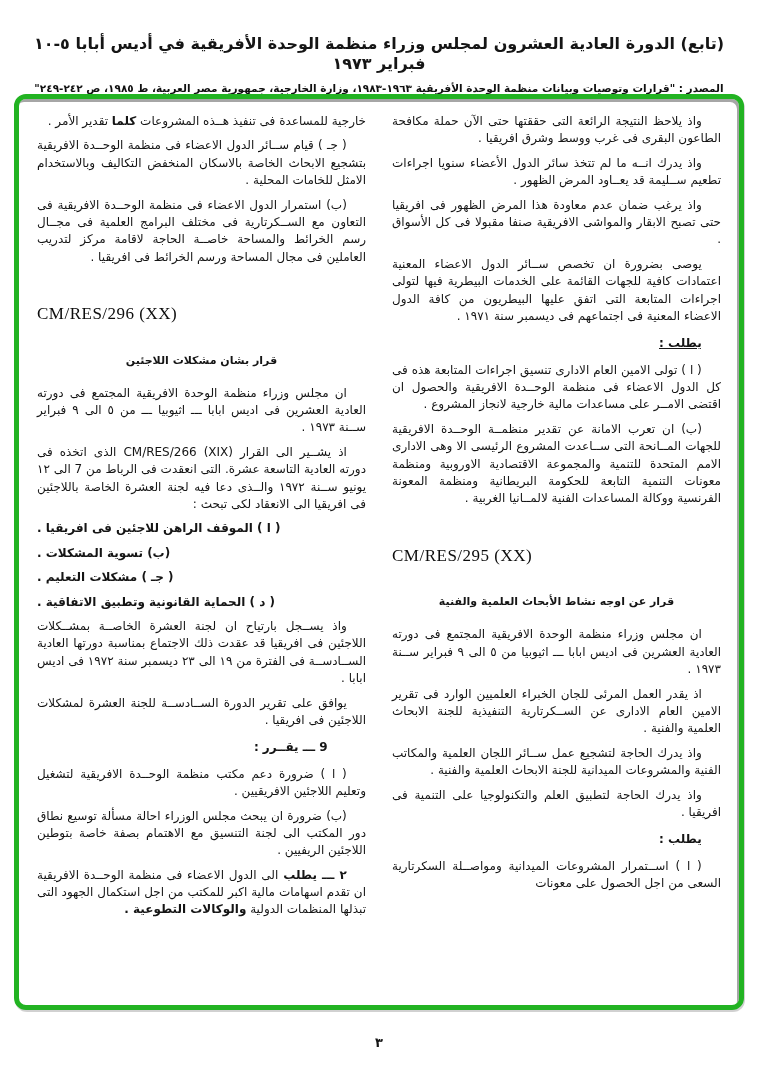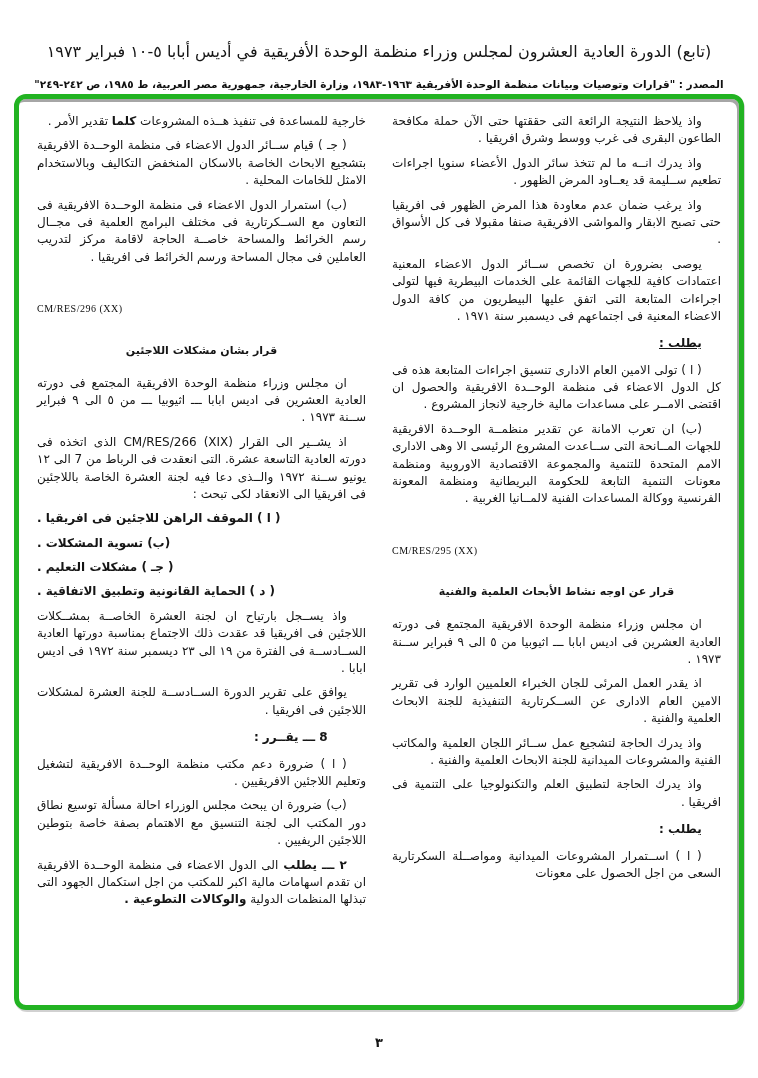--- a/index.html
+++ b/index.html
@@ -3,21 +3,21 @@
 <meta charset="utf-8">
 <style>
   html,body{margin:0;padding:0;}
   body{
     width:758px;height:1078px;position:relative;background:#ffffff;
     font-family:"DejaVu Sans",sans-serif;color:#151515;overflow:hidden;
   }
   
   .hdr{direction:rtl;text-align:center;padding-top:26px;}
   .hdr .title{
-    font-weight:normal;font-size:16px;line-height:1.25;margin:16px 28px;
+    font-weight:bold;font-size:16px;line-height:1.25;margin:8px 28px;
     letter-spacing:0;
   }
   .hdr .source{
     font-weight:bold;font-size:10.5px;margin:8px 24px 0;color:#101010;
   }
   
   .frame{
     position:absolute;left:14px;right:14px;top:94px;height:916px;
     border:5px solid #22b322;border-radius:12px;
     box-shadow:inset -2px 3px 0 rgba(0,0,0,0.35), 1px 2px 0 rgba(0,0,0,0.18);
@@ -35,21 +35,21 @@
   .li  {text-indent:1.6em;text-align:left;margin:3px 0 7px;font-weight:bold;}
   .label,.label_u,.num{font-weight:bold;text-indent:1.6em;margin:10px 0 9px;}
   .label_u{text-decoration:underline;}
   .num {text-indent:3.2em;}
   .h{
     font-weight:bold;text-align:center;text-indent:0;
     margin:2px 0 16px;font-size:11px;
   }
   .res{
     direction:ltr;text-align:left;text-indent:0;
-    font-family:"Liberation Serif",serif;font-size:10px;letter-spacing:0.5px;
+    font-family:"Liberation Serif",serif;font-size:17px;letter-spacing:0.5px;
     margin:36px 0 26px;color:#0d0d0d;
   }
   .b{font-weight:bold;}
   
   .pageno{
     position:absolute;bottom:28px;left:0;right:0;text-align:center;
     font-size:13px;font-weight:bold;direction:rtl;
   }
 </style>
 </head>
@@ -86,21 +86,21 @@
         <div class="blk res"><span>CM/RES/296 (XX)</span></div>
         <div class="blk h"><span>قرار بشان مشكلات اللاجئين</span></div>
         <div class="blk p"><span>ان مجلس وزراء منظمة الوحدة الافريقية المجتمع فى دورته العادية العشرين فى اديس ابابا ـــ اثيوبيا ـــ من ٥ الى ٩ فبراير ســنة ١٩٧٣ .</span></div>
         <div class="blk p"><span>اذ يشــير الى القرار CM/RES/266 (XIX) الذى اتخذه فى دورته العادية التاسعة عشرة. التى انعقدت فى الرباط من 7 الى ١٢ يونيو ســنة ١٩٧٢ والــذى دعا فيه لجنة العشرة الخاصة باللاجئين فى افريقيا الى الانعقاد لكى تبحث :</span></div>
         <div class="blk li"><span>( ا ) الموقف الراهن للاجئين فى افريقيا .</span></div>
         <div class="blk li"><span>(ب) تسوية المشكلات .</span></div>
         <div class="blk li"><span>( جـ ) مشكلات التعليم .</span></div>
         <div class="blk li"><span>( د ) الحماية القانونية وتطبيق الاتفاقية .</span></div>
         <div class="blk p"><span>واذ يســجل بارتياح ان لجنة العشرة الخاصــة بمشــكلات اللاجئين فى افريقيا قد عقدت ذلك الاجتماع بمناسبة دورتها العادية الســادســة فى الفترة من ١٩ الى ٢٣ ديسمبر سنة ١٩٧٢ فى اديس ابابا .</span></div>
         <div class="blk p"><span>يوافق على تقرير الدورة الســادســة للجنة العشرة لمشكلات اللاجئين فى افريقيا .</span></div>
-        <div class="blk num"><span>8 ـــ يقــرر :</span></div>
+        <div class="blk num"><span>9 ـــ يقــرر :</span></div>
         <div class="blk p"><span>( ا ) ضرورة دعم مكتب منظمة الوحــدة الافريقية لتشغيل وتعليم اللاجئين الافريقيين .</span></div>
         <div class="blk p"><span>(ب) ضرورة ان يبحث مجلس الوزراء احالة مسألة توسيع نطاق دور المكتب الى لجنة التنسيق مع الاهتمام بصفة خاصة بتوطين اللاجئين الريفيين .</span></div>
         <div class="blk p"><span class="b">٢ ـــ يطلب </span><span>الى الدول الاعضاء فى منظمة الوحــدة الافريقية ان تقدم اسهامات مالية اكبر للمكتب من اجل استكمال الجهود التى تبذلها المنظمات الدولية </span><span class="b">والوكالات التطوعية .</span></div>
       </div>
   </div>
 </div>
 
 <div class="pageno">٣</div>
 
 </body></html>

